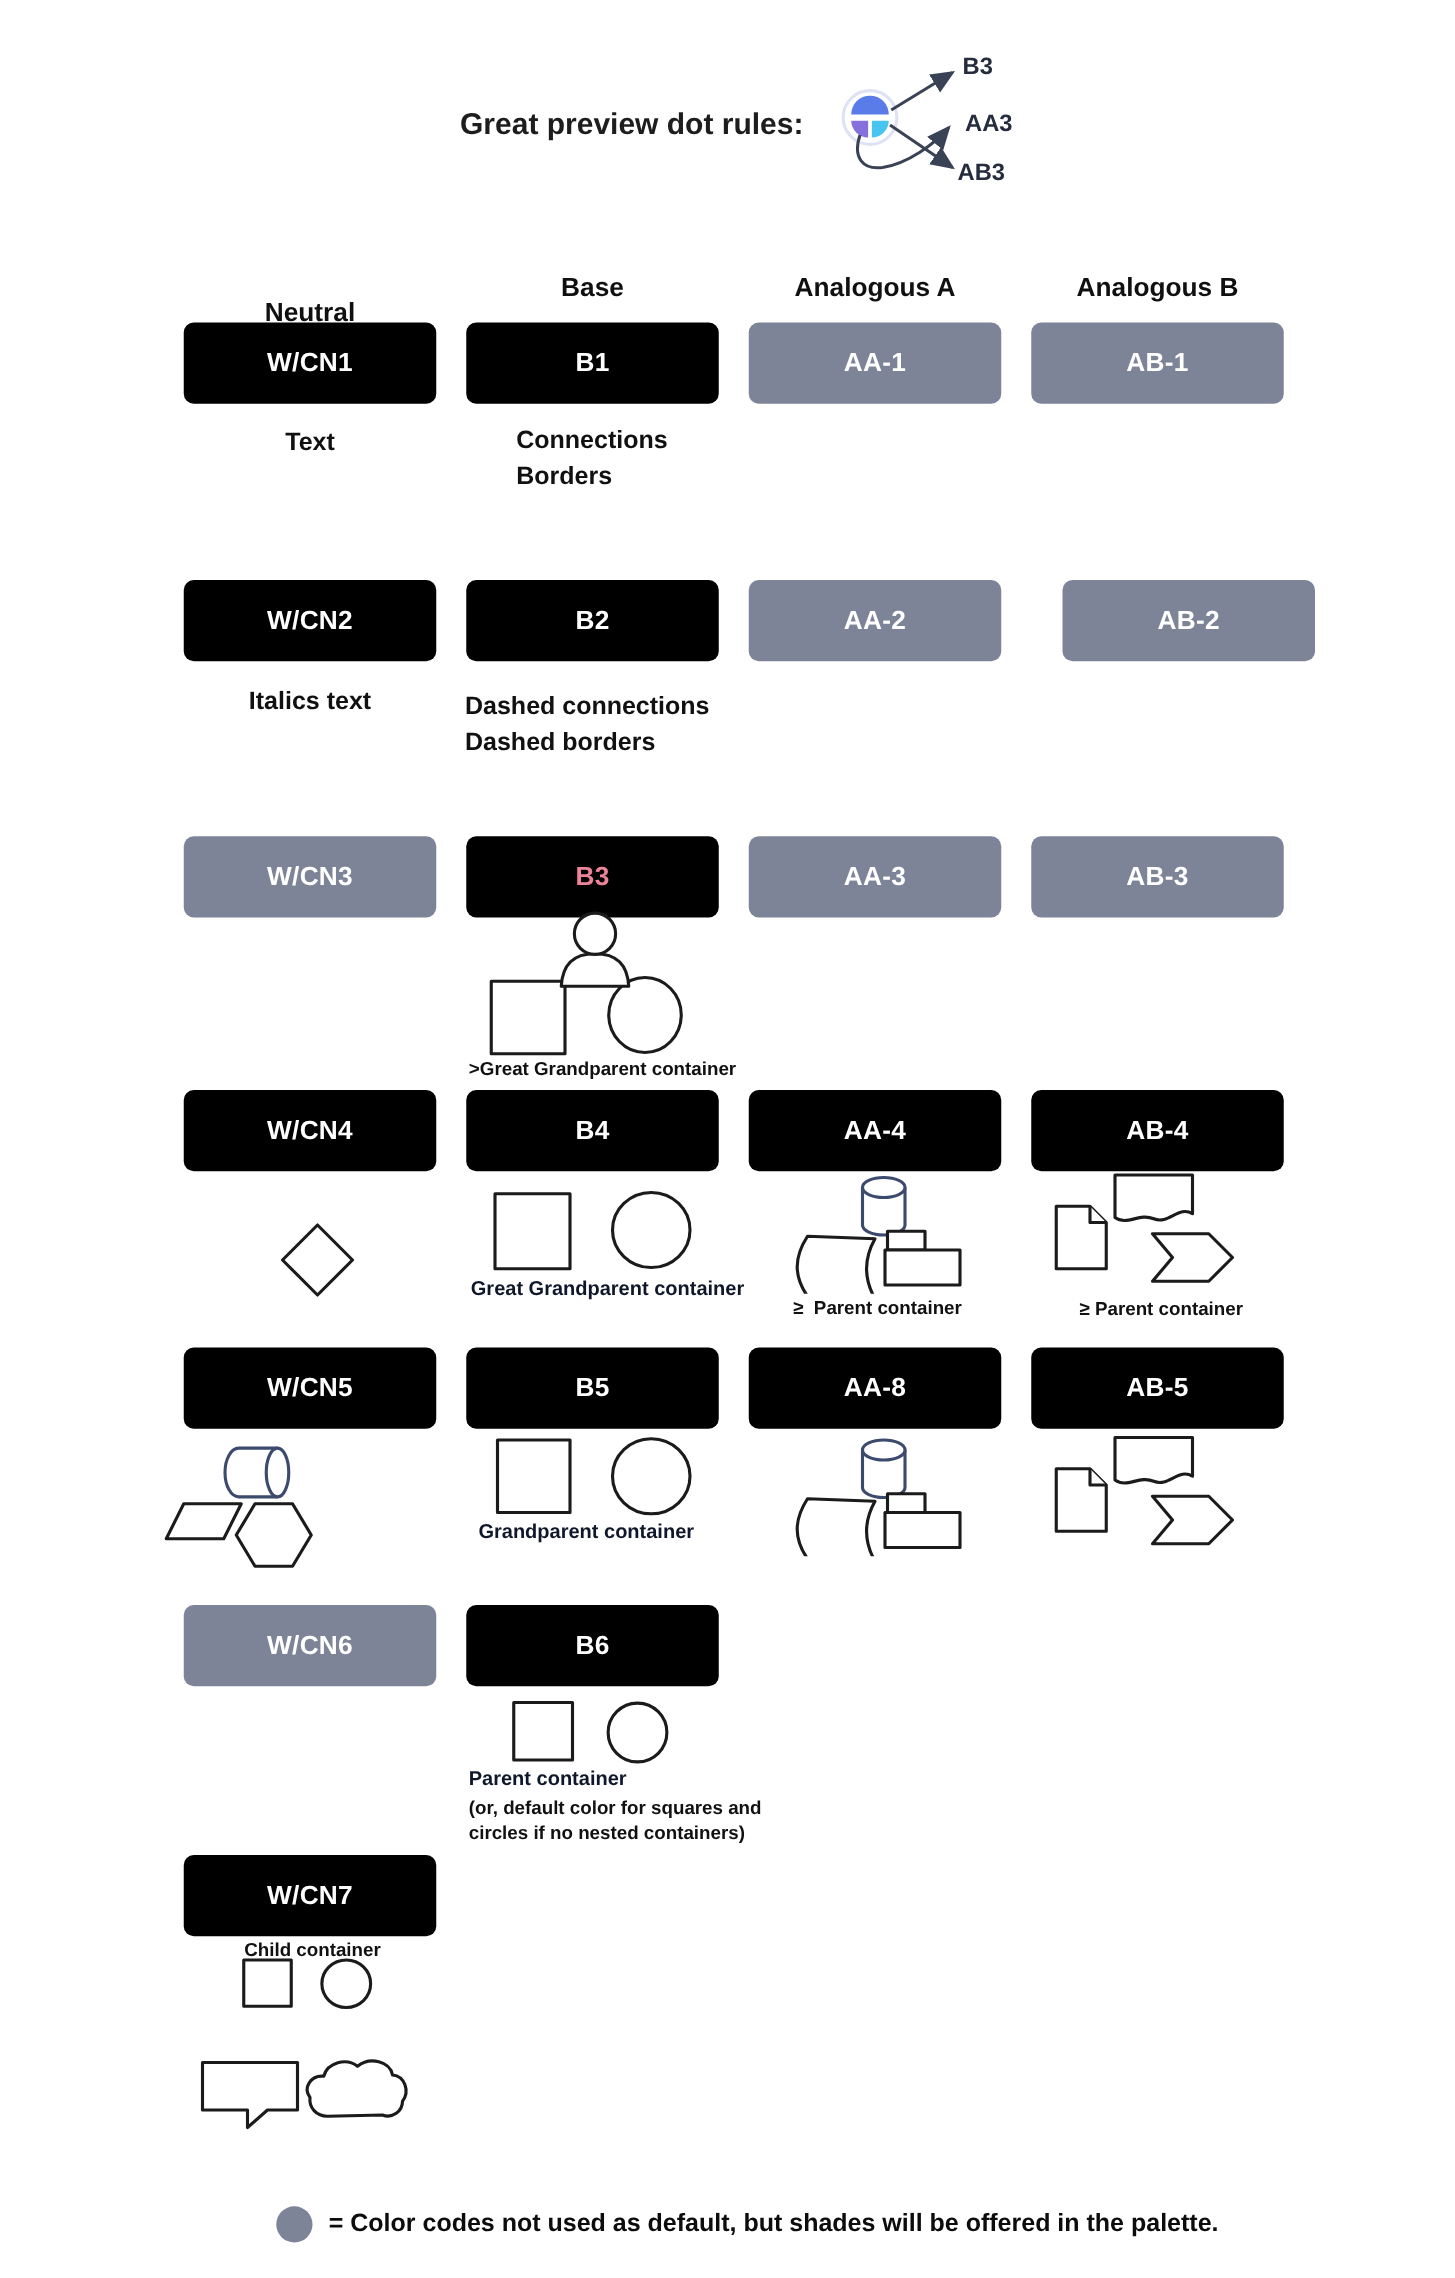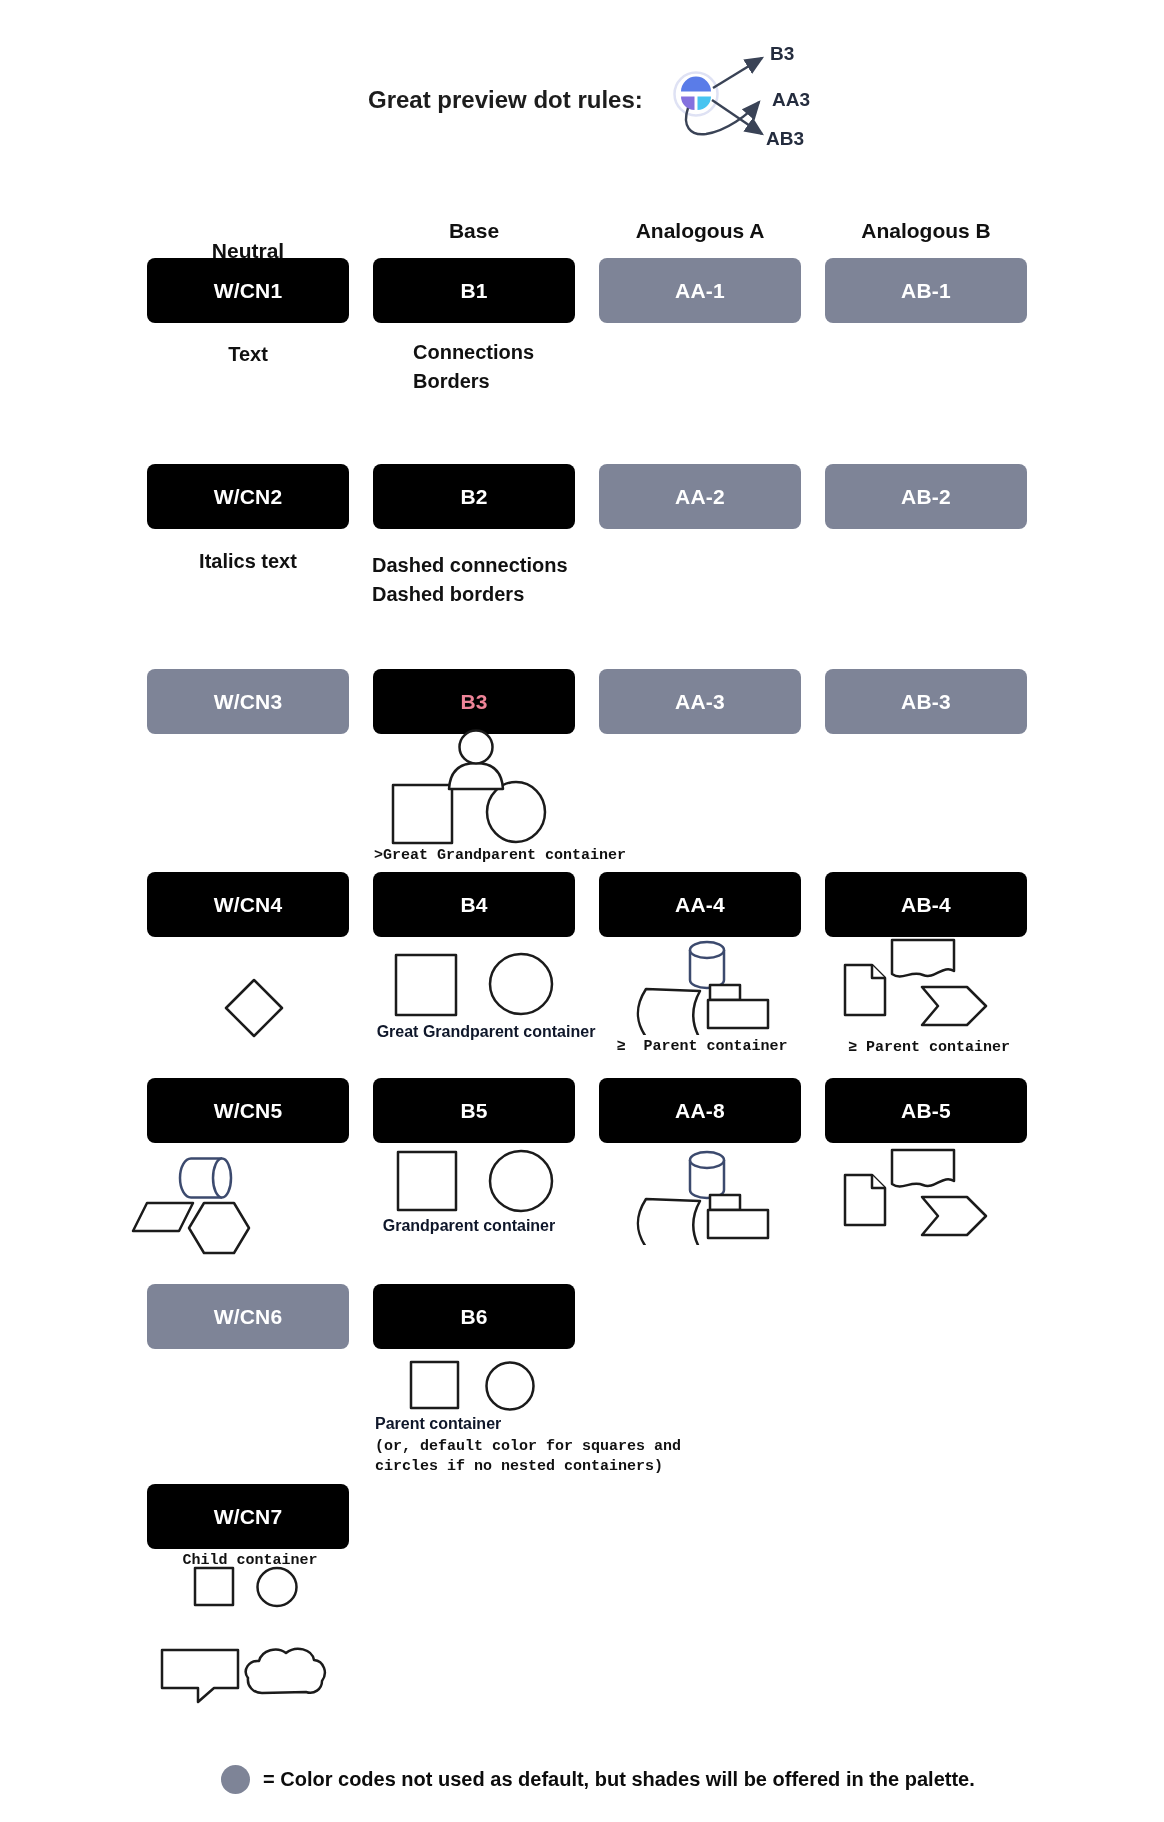--- a/index.html
+++ b/index.html
@@ -14,21 +14,21 @@
   .pill{
     width:202px;height:65px;border-radius:8px;color:#ffffff;
     font-size:21px;font-weight:700;line-height:65px;text-align:center;
     letter-spacing:0.2px;
   }
   .pill.dark{background:#000000;}
   .pill.gray{background:#7e8497;}
   .pill.pink-label{color:#ee8498;}
   .cap-lg{font-size:20px;font-weight:700;color:#111;line-height:29px;white-space:nowrap;}
   .cap-md{font-size:16px;font-weight:700;color:#0f172a;line-height:20px;white-space:nowrap;}
-  .cap-sm{font-size:15px;font-weight:700;color:#111;line-height:20px;white-space:pre;font-family:Liberation Mono, monospace;}
+  .cap-sm{font-size:15px;font-weight:700;color:#111;line-height:20px;white-space:pre;}
   .center{text-align:center;}
   .legend-text{font-size:20px;font-weight:700;color:#0c0c0c;white-space:nowrap;}
   .legend-dot{width:29px;height:29px;border-radius:50%;background:#7e8497;}
   svg .blk{stroke:#1b1b1b;stroke-width:2.5;fill:#ffffff;stroke-linejoin:round;}
   svg .nvy{stroke:#3c4a6e;stroke-width:2.5;fill:#ffffff;stroke-linejoin:round;}
   svg .arrow{stroke:#3a4356;stroke-width:2.4;fill:none;}
 </style>
 </head>
 <body>
 
@@ -65,21 +65,21 @@
   <div class="abs pill gray" style="left:825px;top:258px;">AB-1</div>
   <div class="abs cap-lg" style="left:147px;top:340px;width:202px;text-align:center;">Text</div>
   <div class="abs cap-lg" style="left:413px;top:338px;">
     <div>Connections</div>
     <div>Borders</div>
   </div>
 
   <div class="abs pill dark" style="left:147px;top:464px;">W/CN2</div>
   <div class="abs pill dark" style="left:373px;top:464px;">B2</div>
   <div class="abs pill gray" style="left:599px;top:464px;">AA-2</div>
-  <div class="abs pill gray" style="left:825px;top:464px;text-align:center;">AB-2</div>
+  <div class="abs pill gray" style="left:850px;top:464px;text-align:center;">AB-2</div>
   <div class="abs cap-lg" style="left:147px;top:547px;width:202px;text-align:center;">Italics text</div>
   <div class="abs cap-lg" style="left:372px;top:551px;">
     <div>Dashed connections</div>
     <div>Dashed borders</div>
   </div>
 
   <div class="abs pill gray" style="left:147px;top:669px;">W/CN3</div>
   <div class="abs pill dark pink-label" style="left:373px;top:669px;">B3</div>
   <div class="abs pill gray" style="left:599px;top:669px;">AA-3</div>
   <div class="abs pill gray" style="left:825px;top:669px;">AB-3</div>

